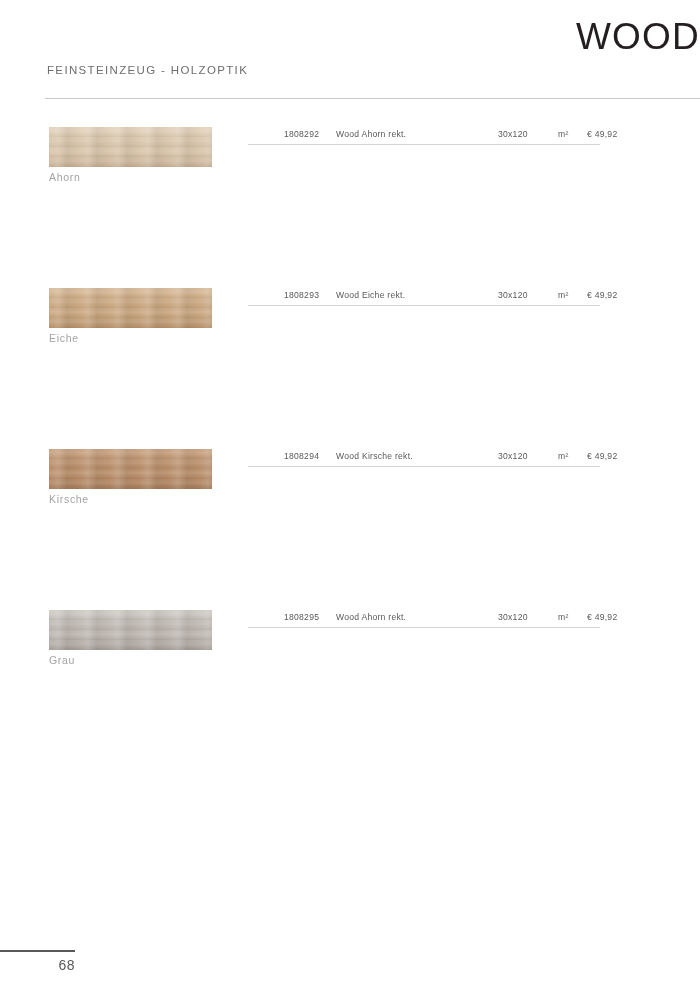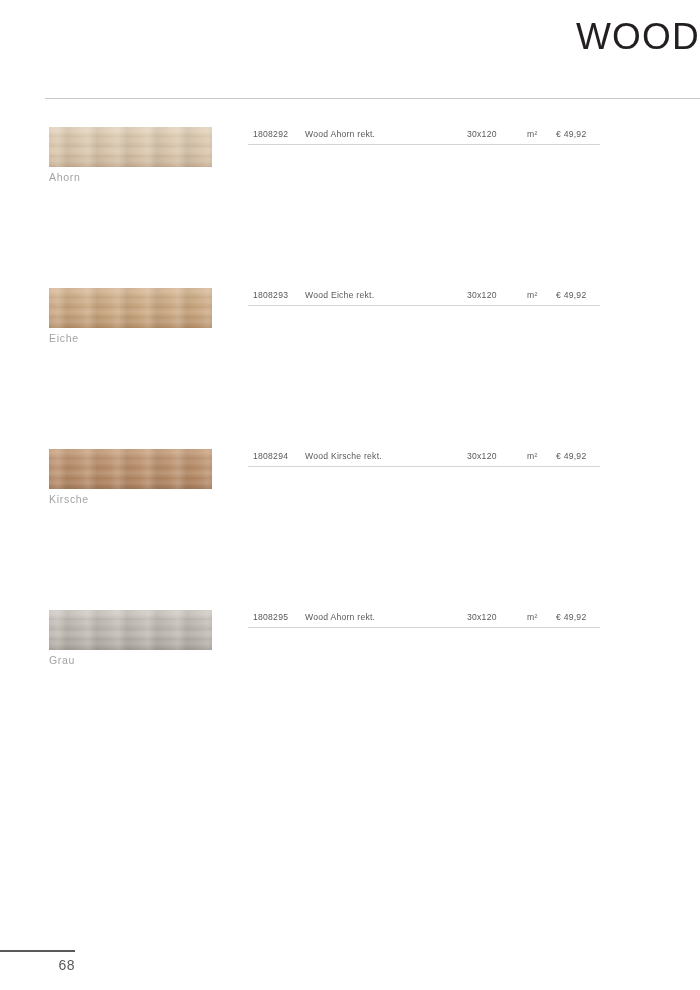--- a/index.html
+++ b/index.html
@@ -99,20 +99,21 @@
     background: #d5d5d5;
   }
   .cell {
     position: absolute;
     top: 0;
     font-size: 8.6px;
     color: #58595b;
     letter-spacing: 0.25px;
     white-space: nowrap;
     line-height: 14px;
+    margin-left: 31px;
   }
   .cell-sku   { left: 5px; }
   .cell-desc  { left: 57px; }
   .cell-size  { left: 219px; }
   .cell-unit  { left: 279px; }
   .cell-price { left: 308px; }
 
   
   .footer-rule {
     position: absolute;
@@ -131,20 +132,21 @@
     font-size: 14px;
     color: #58595b;
     letter-spacing: 0.5px;
   }
 </style>
 </head>
 <body>
 
 <div class="page-header">
   <h1 class="page-title">WOOD</h1>
+  <div class="page-subtitle">FEINSTEINZEUG - HOLZOPTIK</div>
 </div>
 <div class="header-rule"></div>
 
 <div class="products" id="product-list">
     <div class="product">
       <div class="swatch-wrap">
         <div class="swatch">
           <div class="grain" style="background: repeating-linear-gradient(90deg, rgba(255, 255, 255, 0) 0px, rgba(255, 255, 255, 0.13) 9px, rgba(0, 0, 0, 0.05) 18px, rgba(255, 255, 255, 0) 30px), repeating-linear-gradient(0deg, rgba(0, 0, 0, 0.043) 0px, rgba(0, 0, 0, 0) 3px, rgba(255, 255, 255, 0.1) 6px, rgba(0, 0, 0, 0) 10px), linear-gradient(rgb(227, 211, 189) 0%, rgb(216, 196, 170) 38%, rgb(216, 196, 170) 64%, rgb(201, 178, 151) 100%);"></div>
         </div>
         <div class="swatch-label">Ahorn</div>

